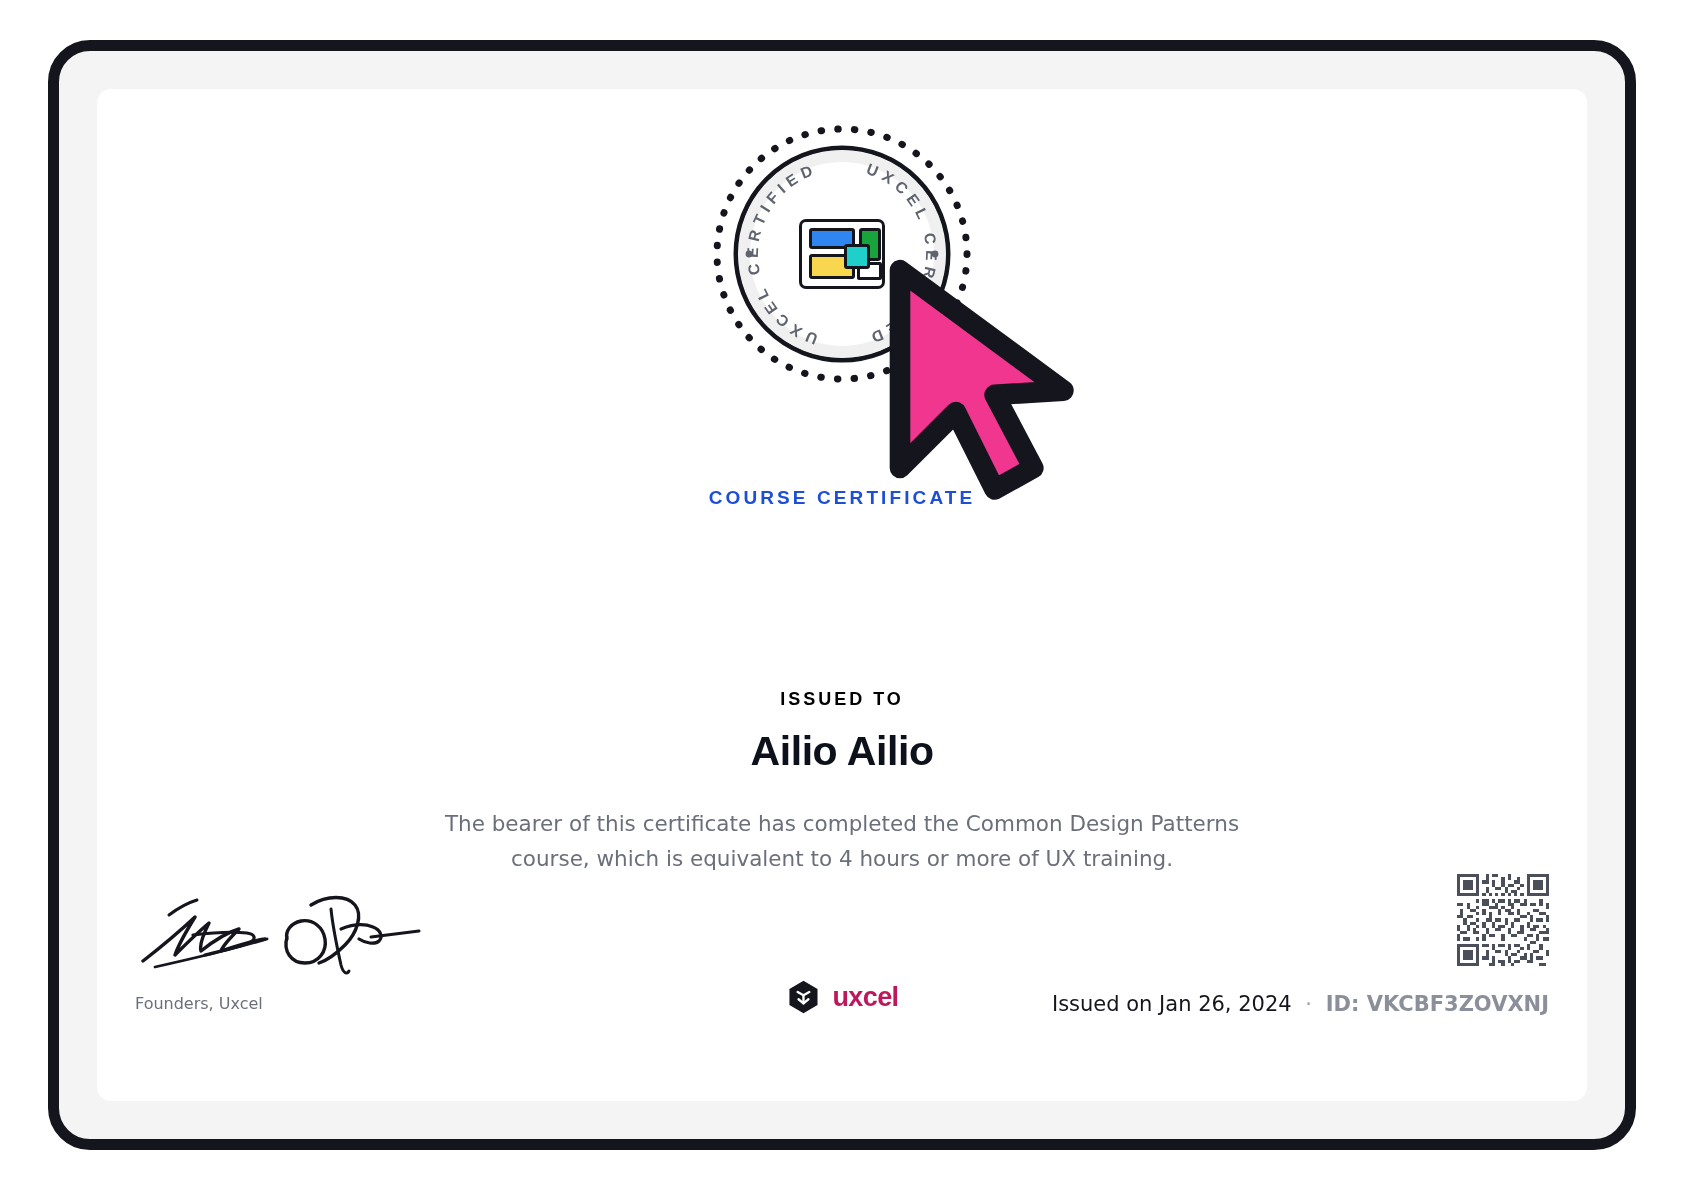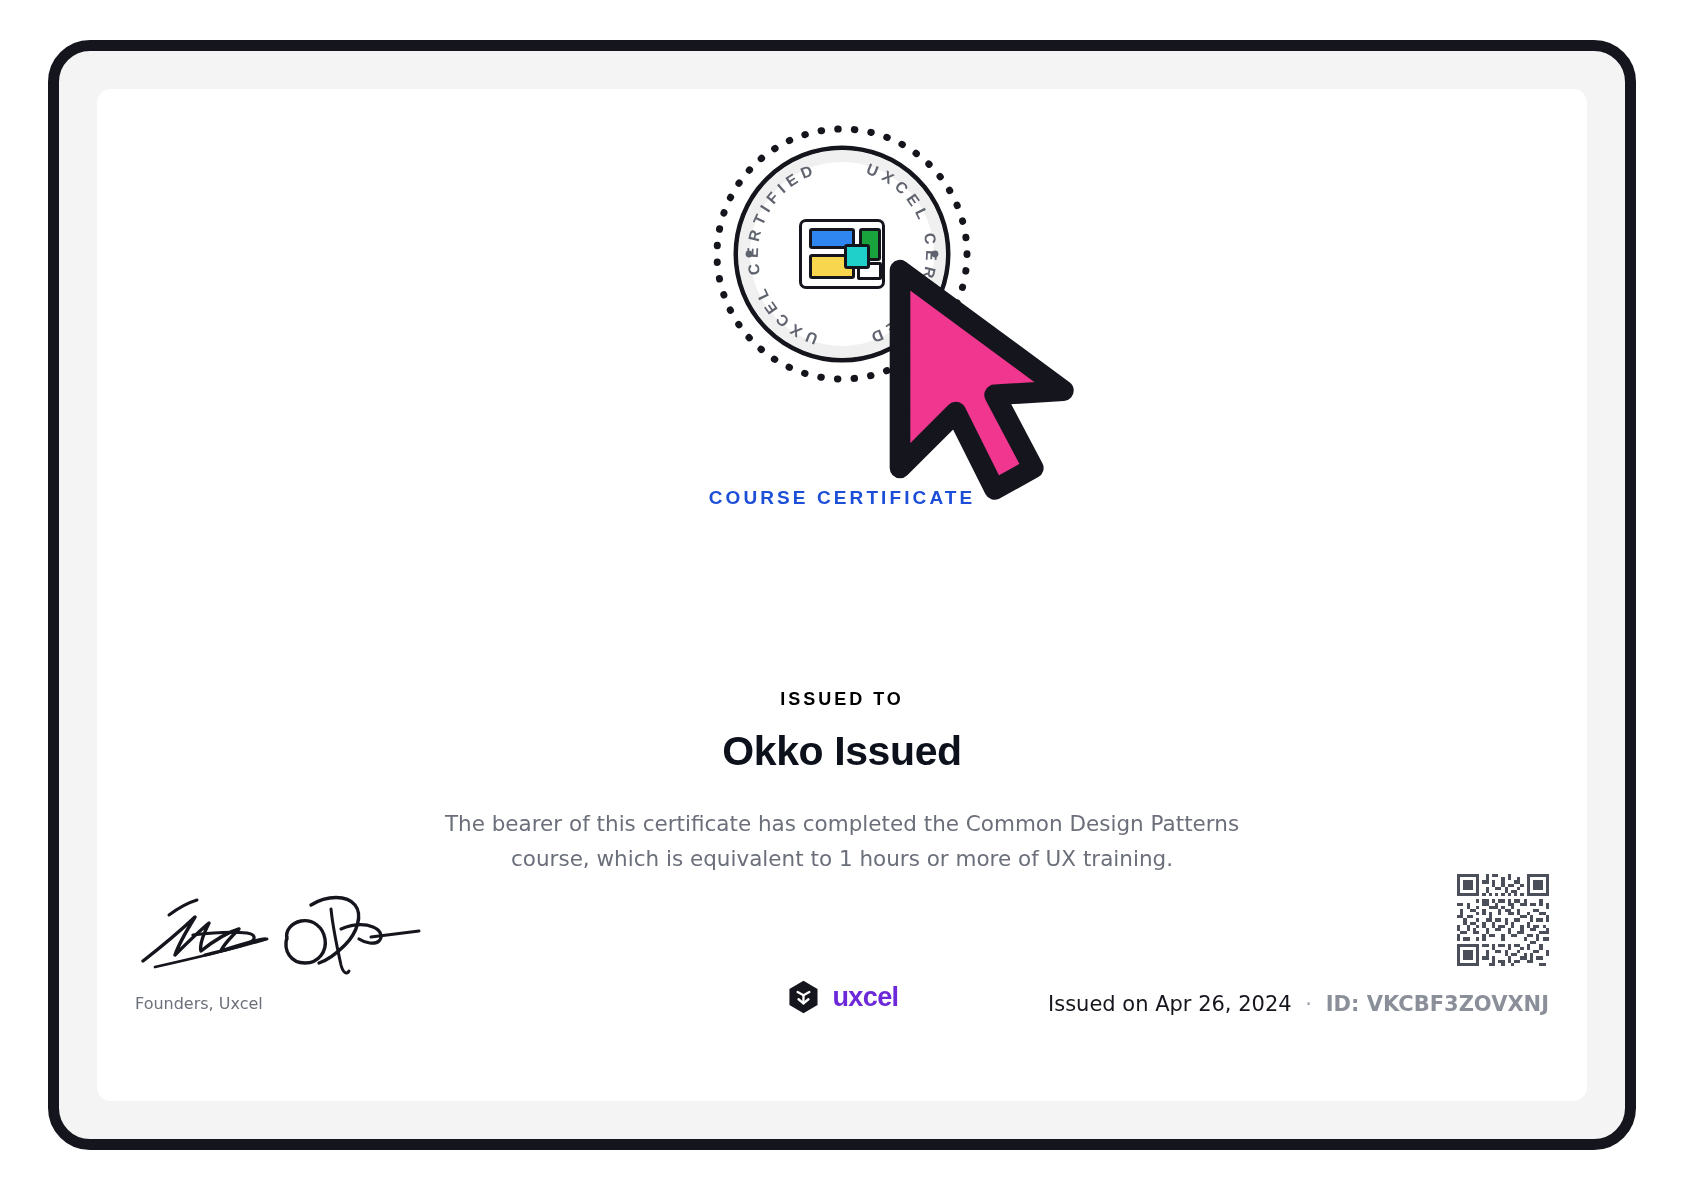--- a/index.html
+++ b/index.html
@@ -120,21 +120,21 @@
   }
   .brand{
     position:absolute;left:50%;top:890px;
     transform:translateX(-50%);
     display:flex;align-items:center;gap:11px;
   }
   .brand-mark{width:36px;height:36px;display:block;}
   .brand-name{
     font-family:"Liberation Sans", sans-serif;
     font-weight:700;font-size:27px;
-    color:#6d28d9;letter-spacing:-0.6px;
+    color:#be185d;letter-spacing:-0.6px;
   }
   .meta{
     position:absolute;right:38px;top:903px;
     font-family:"DejaVu Sans", sans-serif;
     font-size:21px;
     white-space:nowrap;
   }
   .meta .issued-on{color:#15161d;}
   .meta .dot{color:#9aa0aa;padding:0 7px;}
   .meta .cert-id{color:#8a8f99;font-weight:bold;}
@@ -189,23 +189,23 @@
             </svg>
           </div>
         </div>
       </div>
 
       <div class="kicker">COURSE CERTIFICATE</div>
 
 
       <div class="issued-label">ISSUED TO</div>
 
-      <div class="recipient">Okko Issued</div>
-
-      <div class="body-copy">The bearer of this certificate has completed the Common Design Patterns course, which is equivalent to 1 hours or more of UX training.</div>
+      <div class="recipient">Ailio Ailio</div>
+
+      <div class="body-copy">The bearer of this certificate has completed the Common Design Patterns course, which is equivalent to 4 hours or more of UX training.</div>
 
       <div class="sig-block">
         <svg width="300" height="88" viewBox="0 0 300 88">
           <g fill="none" stroke="#15161d" stroke-linecap="round" stroke-linejoin="round">
 
             <path d="M8 72 C26 58 44 43 60 28 C52 41 44 54 40 66 C50 56 62 44 74 34 C68 46 64 56 66 62 C76 54 90 44 104 40 C96 48 88 56 86 62 C98 58 116 52 130 50" stroke-width="3.4"></path>
             <path d="M34 26 C42 20 52 14 62 11" stroke-width="3"></path>
             <path d="M58 46 C74 44 94 42 112 44 C120 45 122 50 114 54 C104 58 86 62 70 66" stroke-width="3.2"></path>
             <path d="M20 78 C56 70 98 60 132 50" stroke-width="2.8"></path>
 
@@ -268,20 +268,20 @@
             <path d="M8 22h2v1H8zM11 22h1v2h-1zM13 22h2v1h-2zM16 22h1v2h-1zM18 22h2v1h-2zM20 23h1v1h-1z"></path>
             <path d="M9 24h1v2H9zM12 24h2v1h-2zM15 24h1v2h-1zM17 25h2v1h-2zM19 24h1v1h-1zM21 25h1v2h-1z"></path>
             <path d="M8 26h2v1H8zM11 26h1v2h-1zM13 27h2v1h-2zM16 26h1v2h-1zM18 27h2v1h-2zM20 26h1v1h-1z"></path>
             <path d="M24 24h2v1h-2zM23 25h1v2h-1zM25 26h2v1h-2zM28 24h1v2h-1zM22 27h2v1h-2zM26 28h2v1h-2z"></path>
             <path d="M10 28h2v1h-2zM14 28h1v1h-1zM17 28h1v1h-1z"></path>
           </g>
         </svg>
       </div>
 
       <div class="meta">
-        <span class="issued-on">Issued on Apr 26, 2024</span>
+        <span class="issued-on">Issued on Jan 26, 2024</span>
         <span class="dot">·</span>
         <span class="cert-id">ID: VKCBF3ZOVXNJ</span>
       </div>
 
     </div>
   </div>
 </div>
 
 </body></html>

